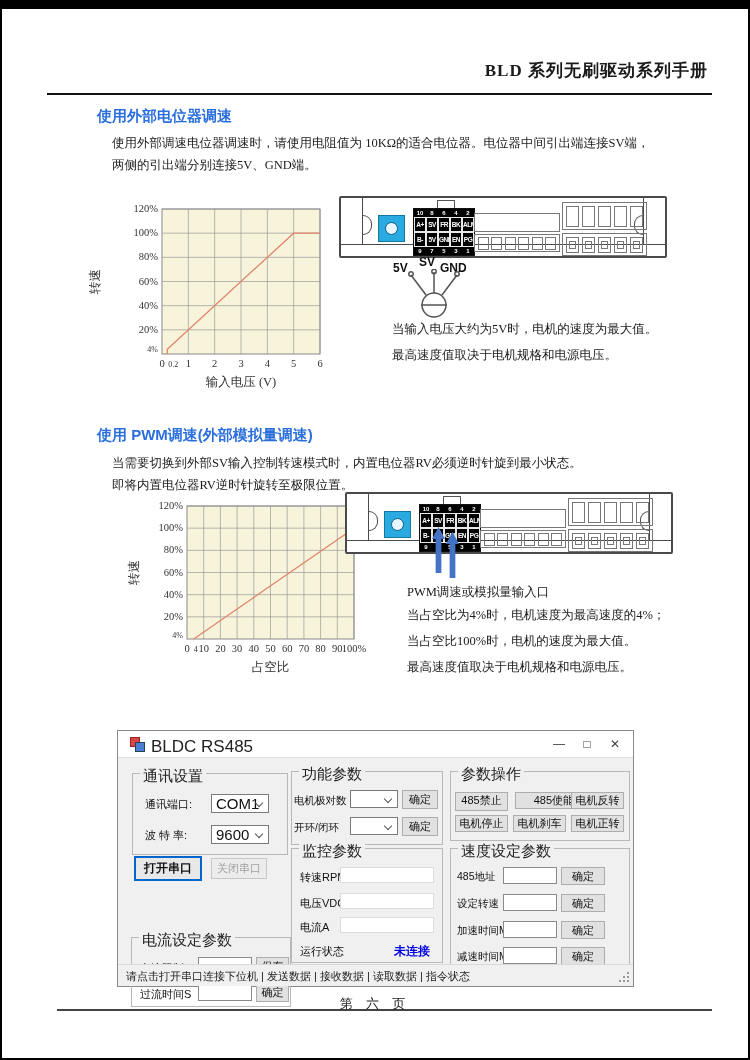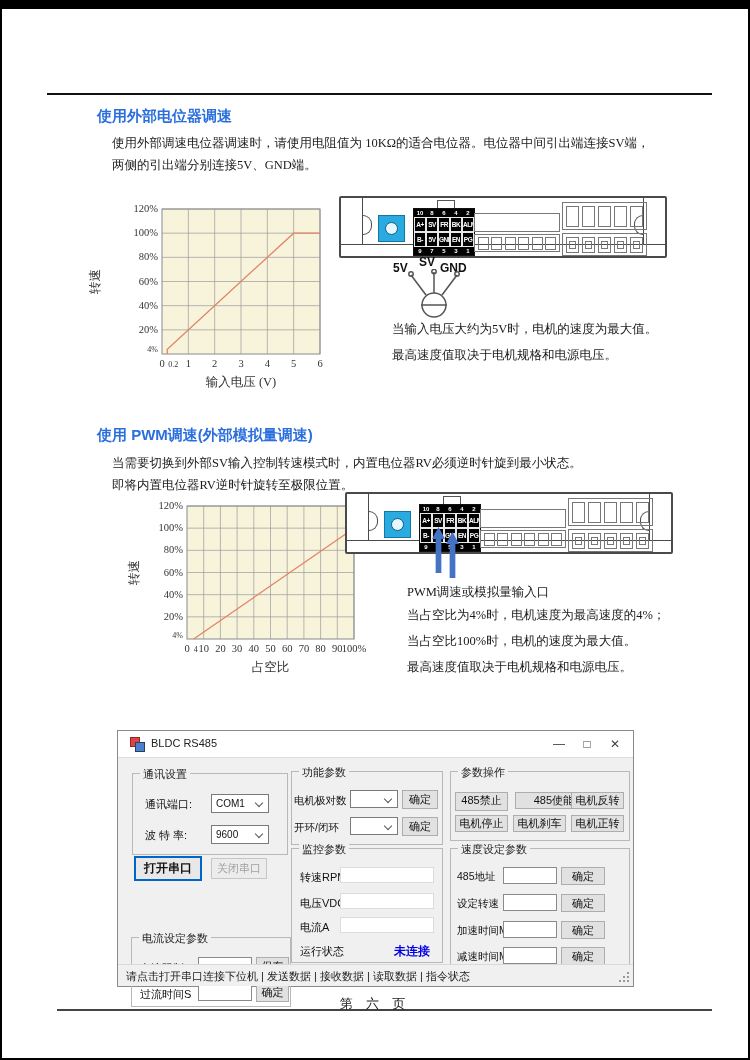--- a/index.html
+++ b/index.html
@@ -52,27 +52,27 @@
   .wire-label{position:absolute;font-family:"Liberation Sans","DejaVu Sans",sans-serif;
       font-size:12px;font-weight:bold;color:#111;}
   
   .win{position:absolute;left:115px;top:721px;width:517px;height:257px;background:#f0f0f0;
        border:1px solid #8a8a8a;box-sizing:border-box;
        font-family:"Liberation Sans","DejaVu Sans",sans-serif;font-size:11px;color:#111;}
   .titlebar{position:absolute;left:0;top:0;right:0;height:26px;background:#fff;border-bottom:1px solid #ddd;}
   .app-icon{position:absolute;left:12px;top:6px;width:14px;height:14px;}
   .app-icon::before{content:"";position:absolute;left:0;top:0;width:8px;height:8px;background:#d44;border:1px solid #922;}
   .app-icon::after{content:"";position:absolute;left:5px;top:5px;width:8px;height:8px;background:#4a7fd4;border:1px solid #245;}
-  .win-title{position:absolute;left:33px;top:6px;font-size:11px;color:#222;}
+  .win-title{position:absolute;left:33px;top:6px;font-size:17px;color:#222;}
   .winbtn{position:absolute;top:4px;width:20px;height:18px;text-align:center;line-height:18px;
           font-size:12px;color:#444;cursor:default;}
   .grp{position:absolute;border:1px solid #b8b8b8;box-sizing:border-box;}
-  .grp-label{position:absolute;left:7px;top:-7px;background:#f0f0f0;padding:0 3px;font-size:11px;color:#222;}
+  .grp-label{position:absolute;left:7px;top:-7px;background:#f0f0f0;padding:0 3px;font-size:15px;color:#222;}
   .fld-label{position:absolute;font-size:11px;color:#111;white-space:nowrap;}
-  .dd{position:absolute;background:#fff;border:1px solid #7a7a7a;box-sizing:border-box;font-size:10px;
+  .dd{position:absolute;background:#fff;border:1px solid #7a7a7a;box-sizing:border-box;font-size:15px;
       line-height:17px;padding-left:4px;color:#111;}
   .dd::after{content:"";position:absolute;right:6px;top:5px;width:5px;height:5px;
       border-right:1.5px solid #555;border-bottom:1.5px solid #555;transform:rotate(45deg);}
   .btn{position:absolute;background:#e1e1e1;border:1px solid #adadad;box-sizing:border-box;
        text-align:center;font-size:11px;color:#111;}
   .btn-primary{border:2px solid #0066cc;font-weight:bold;font-size:12px;background:#e8e8e8;}
   .btn-disabled{background:#ececec;border-color:#c6c6c6;color:#a0a0a0;}
   .mfield{position:absolute;background:#fff;border:1px solid #dcdcdc;box-sizing:border-box;}
   .status-val{position:absolute;color:var(--status_blue,#0000e6);font-weight:bold;font-size:12px;}
   .statusbar{position:absolute;left:0;right:0;bottom:0;height:22px;border-top:1px solid #d9d9d9;
@@ -81,20 +81,21 @@
   .grip::before{content:"";position:absolute;right:1px;bottom:1px;width:2px;height:2px;background:#999;
       box-shadow:-4px 0 #999,0 -4px #999,-8px 0 #999,0 -8px #999,-4px -4px #999;}
   input.ui-input{position:absolute;background:#fff;border:1px solid #8a8a8a;box-sizing:border-box;
       font-size:11px;padding:0 3px;font-family:"Liberation Sans","DejaVu Sans",sans-serif;}
 </style>
 </head>
 <body>
 
 <div class="page">
 
+  <div class="abs hdr-title">BLD 系列无刷驱动系列手册</div>
   <div class="abs hdr-rule"></div>
 
   <div class="abs sec-title" style="left:95px;top:98px;">使用外部电位器调速</div>
   <div class="abs doc-line" style="left:110px;top:126px;">使用外部调速电位器调速时，请使用电阻值为 10KΩ的适合电位器。电位器中间引出端连接SV端，</div>
   <div class="abs doc-line" style="left:110px;top:148px;">两侧的引出端分别连接5V、GND端。</div>
 
   <div class="chart" style="left:85px;top:190px;width:265px;height:200px;"><svg width="265" height="200">
         <rect x="75" y="10" width="158" height="145" fill="#f8f4dc"></rect>
         <line x1="101.33333333333333" y1="10" x2="101.33333333333333" y2="155" stroke="#9a9a9a" stroke-width="0.7"></line>
         <line x1="127.66666666666666" y1="10" x2="127.66666666666666" y2="155" stroke="#9a9a9a" stroke-width="0.7"></line>

